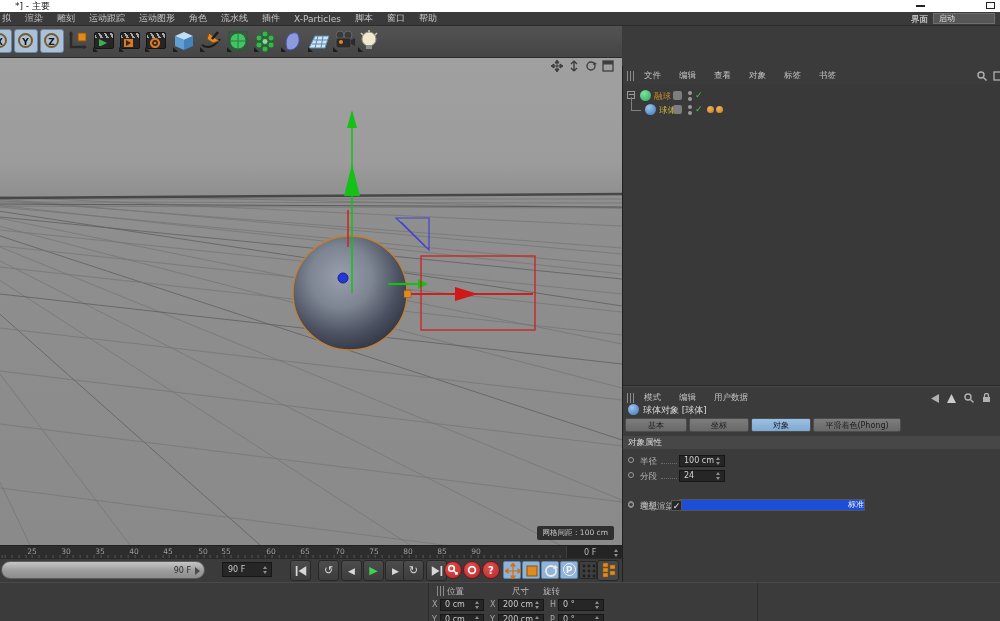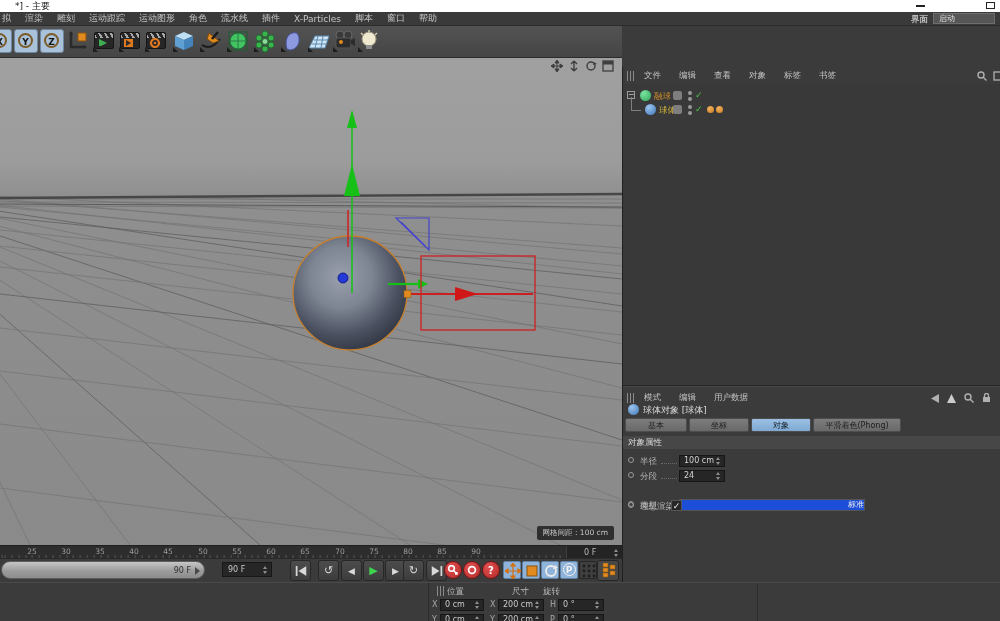--- a/index.html
+++ b/index.html
@@ -316,21 +316,21 @@
   </div>
 
   <div class="abs ruler">
     <div class="ticks"></div>
     <span class="tnum" style="left:21px;">25</span>
     <span class="tnum" style="left:55px;">30</span>
     <span class="tnum" style="left:89px;">35</span>
     <span class="tnum" style="left:123px;">40</span>
     <span class="tnum" style="left:157px;">45</span>
     <span class="tnum" style="left:192px;">50</span>
-    <span class="tnum" style="left:226px;">55</span>
+    <span class="tnum" style="left:215px;">55</span>
     <span class="tnum" style="left:260px;">60</span>
     <span class="tnum" style="left:294px;">65</span>
     <span class="tnum" style="left:329px;">70</span>
     <span class="tnum" style="left:363px;">75</span>
     <span class="tnum" style="left:397px;">80</span>
     <span class="tnum" style="left:431px;">85</span>
     <span class="tnum" style="left:465px;">90</span>
     <div class="curframe"><span>0 F</span><span class="spin"></span></div>
   </div>
 

